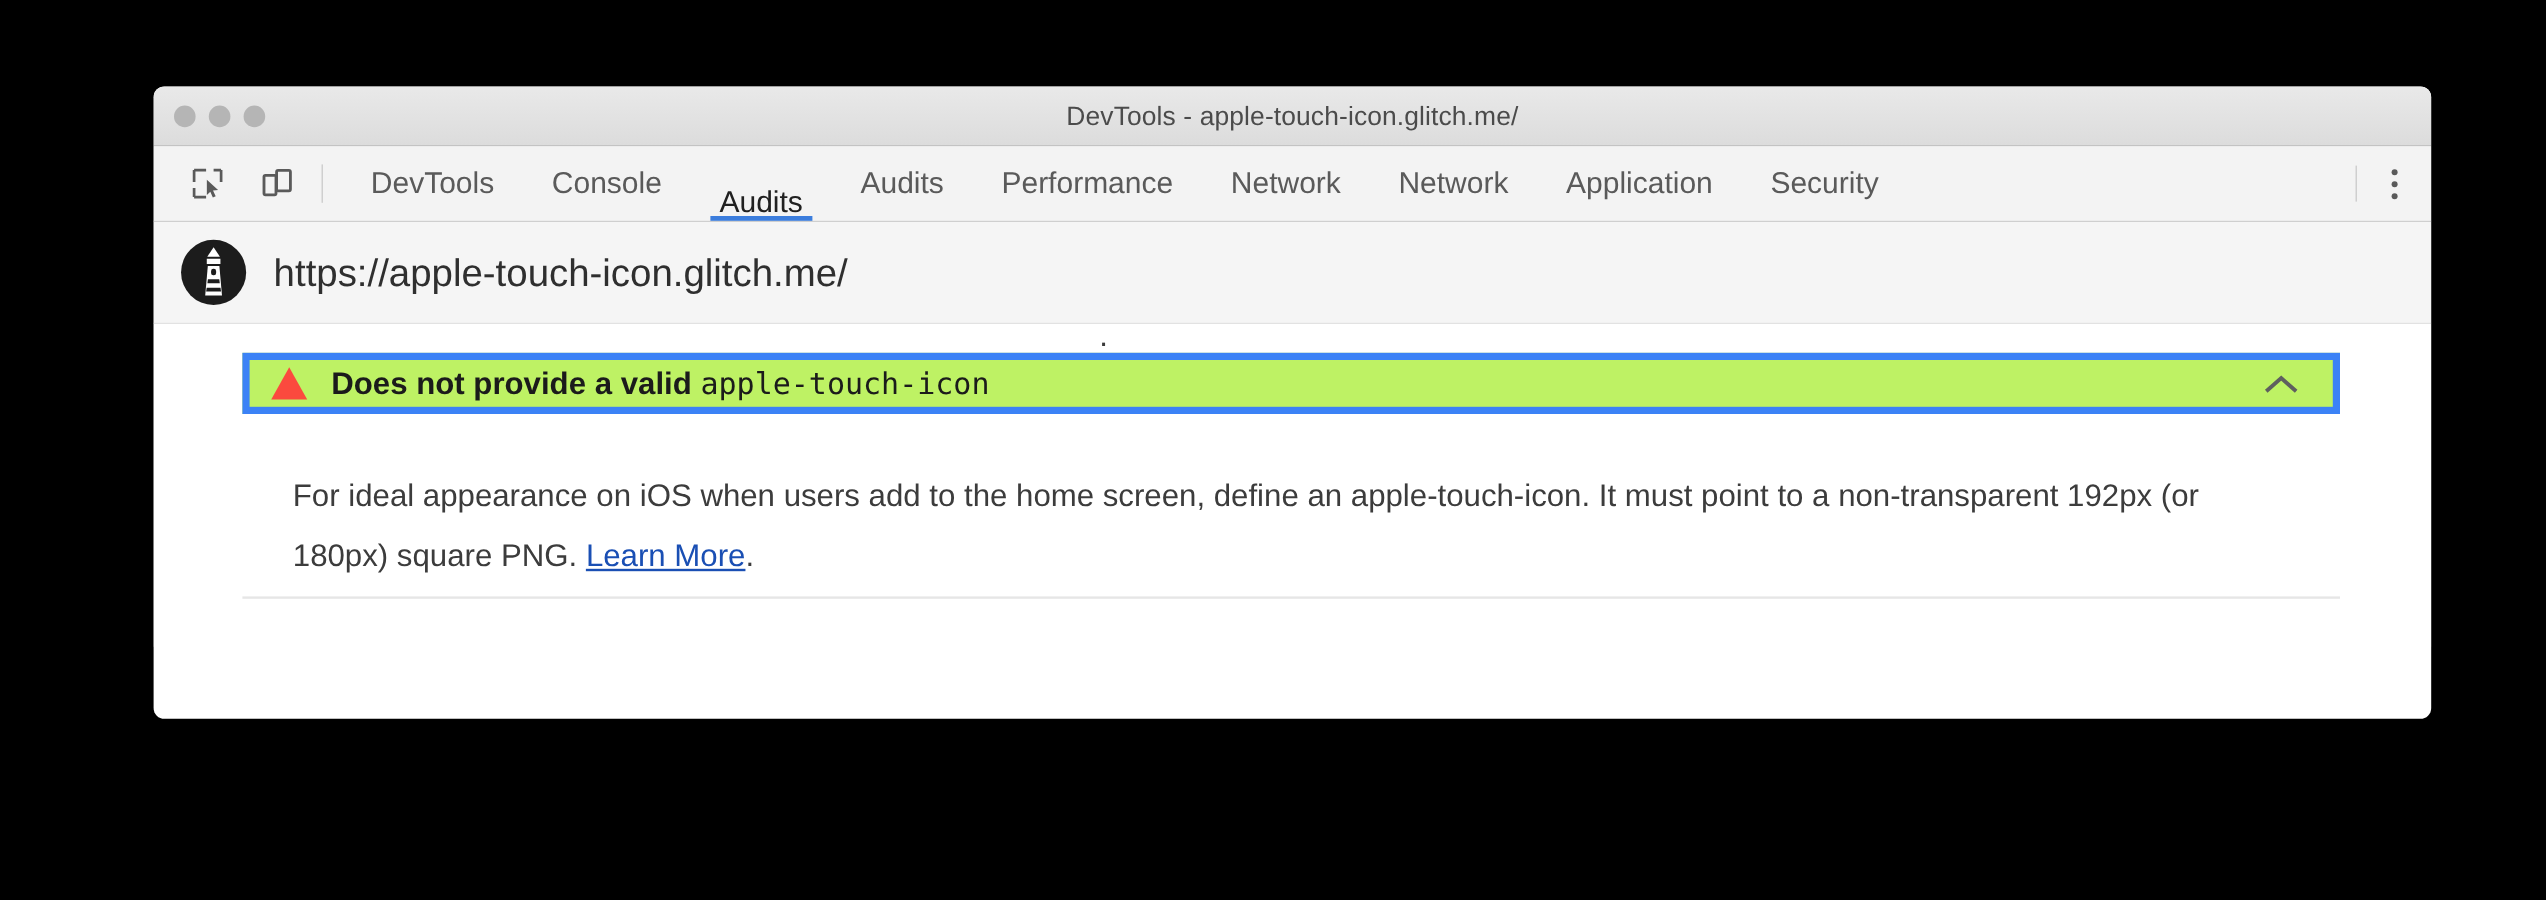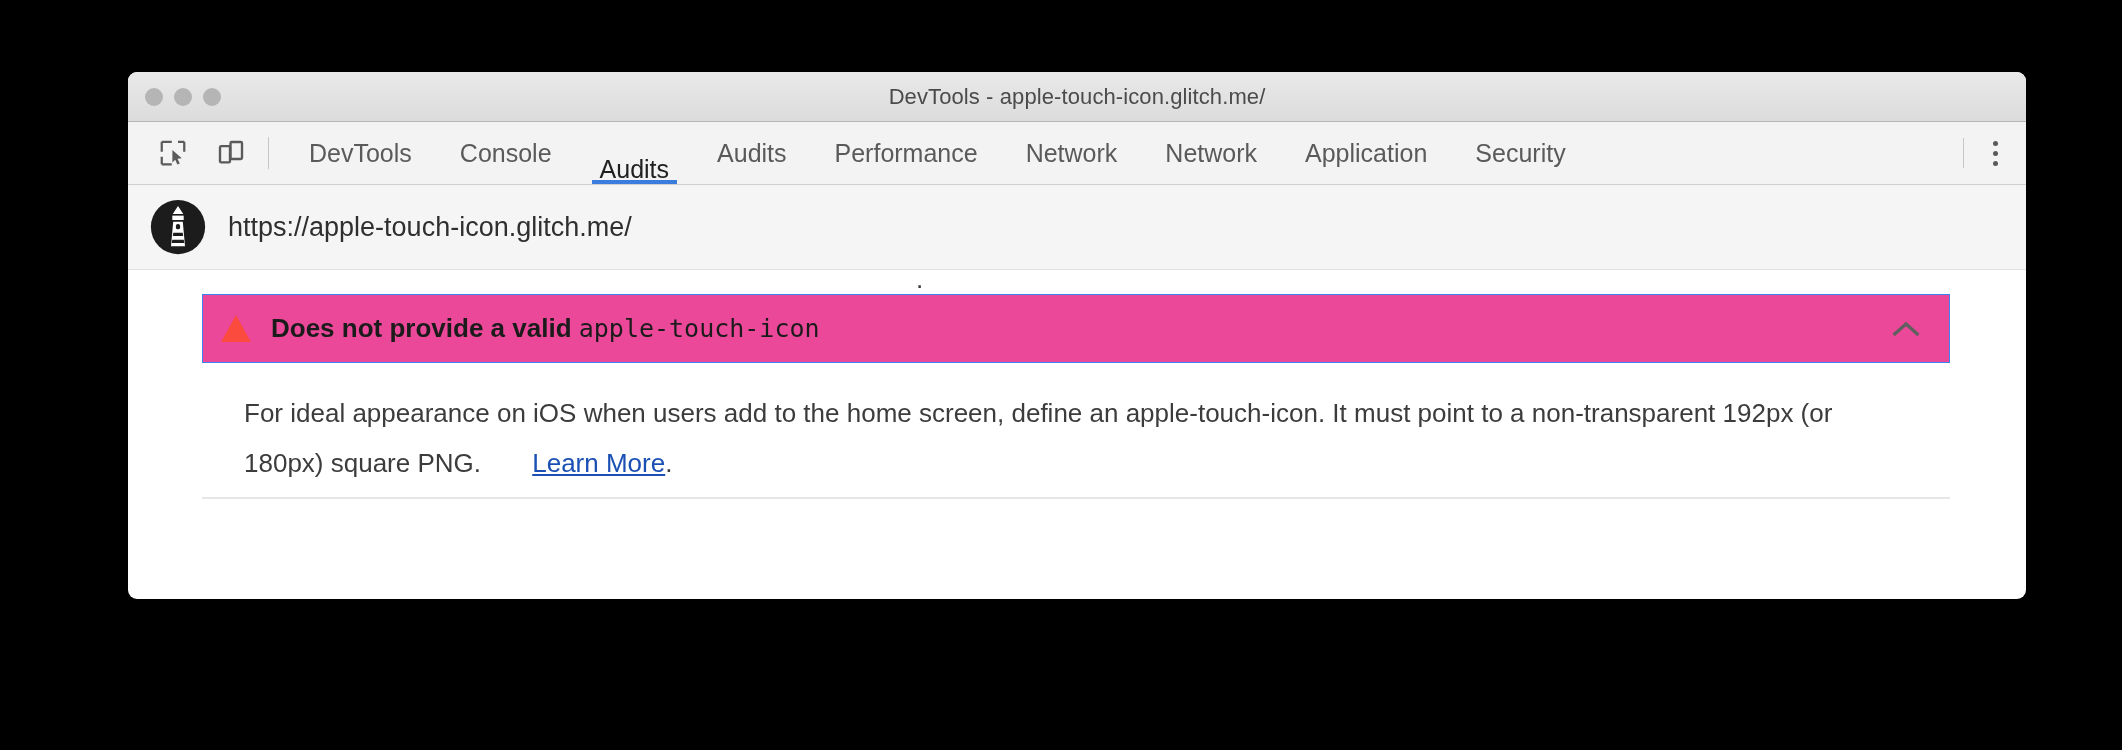--- a/index.html
+++ b/index.html
@@ -200,21 +200,21 @@
     padding-left: 22px;
     border-bottom: 1px solid #e2e2e2;
   }
   .lighthouse {
     width: 56px;
     height: 56px;
     flex: 0 0 56px;
   }
   .url-text {
     margin-left: 22px;
-    font-size: 27px;
+    font-size: 32px;
     color: #2f2f2f;
   }
 
   
   .report {
     position: relative;
     background: #ffffff;
     height: 269px;
     overflow: hidden;
   }
@@ -224,26 +224,26 @@
     top: -4px;
     font-size: 26px;
     color: #3a3a3a;
     line-height: 1;
   }
   .audit-box {
     position: absolute;
     left: 74px;
     top: 24px;
     right: 76px;
-    height: 69px;
-    border: 1px solid #3b82f6;
+    height: 51px;
+    border: 6px solid #3b82f6;
     box-sizing: border-box;
     display: flex;
     align-items: center;
-    background: #ec4899;
+    background: #bef264;
   }
   .warn-tri {
     width: 0; height: 0;
     margin-left: 18px;
     border-left: 15px solid transparent;
     border-right: 15px solid transparent;
     border-bottom: 27px solid #fb4a3e;
     flex: 0 0 auto;
   }
   .audit-title {
@@ -268,21 +268,20 @@
     position: absolute;
     left: 116px;
     top: 118px;
     width: 1605px;
     font-size: 26px;
     line-height: 50px;
     color: #3c3c3c;
   }
   .audit-desc a {
     color: #1a4fb4;
-    margin-left: 44px;
   }
   .bottom-rule {
     position: absolute;
     left: 74px;
     right: 76px;
     top: 227px;
     height: 2px;
     background: #e6e6e6;
   }
 </style>

